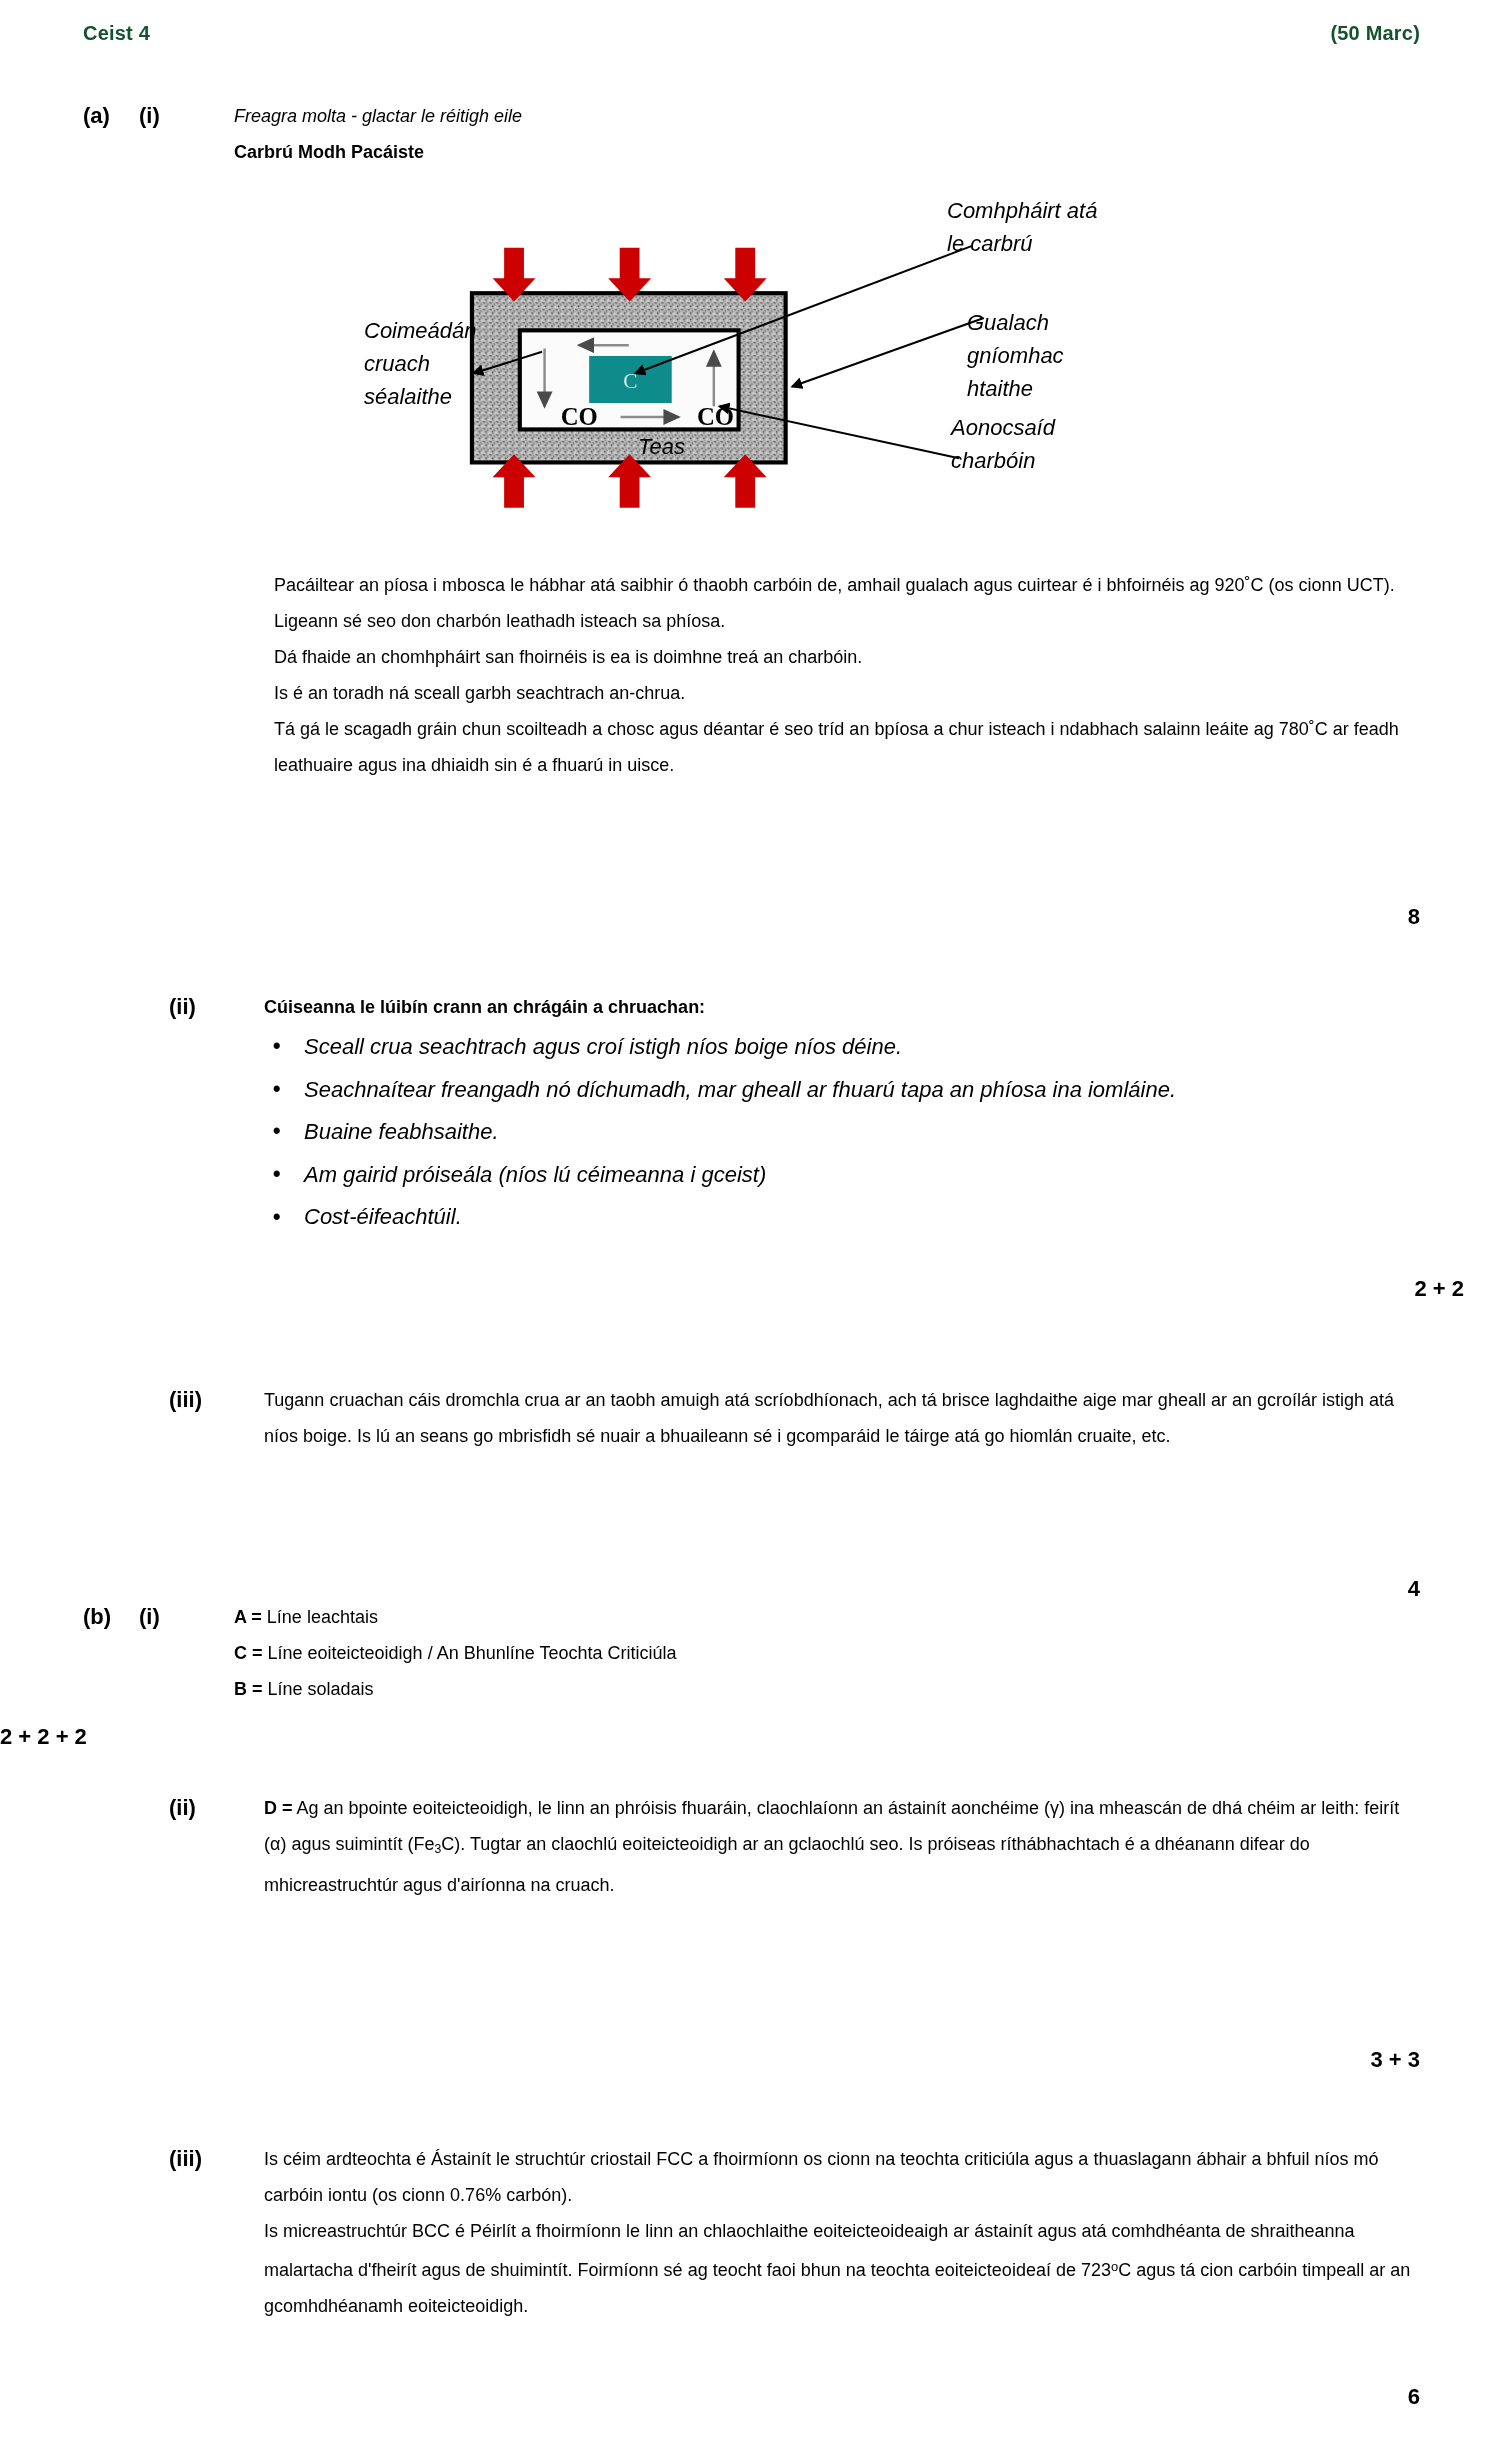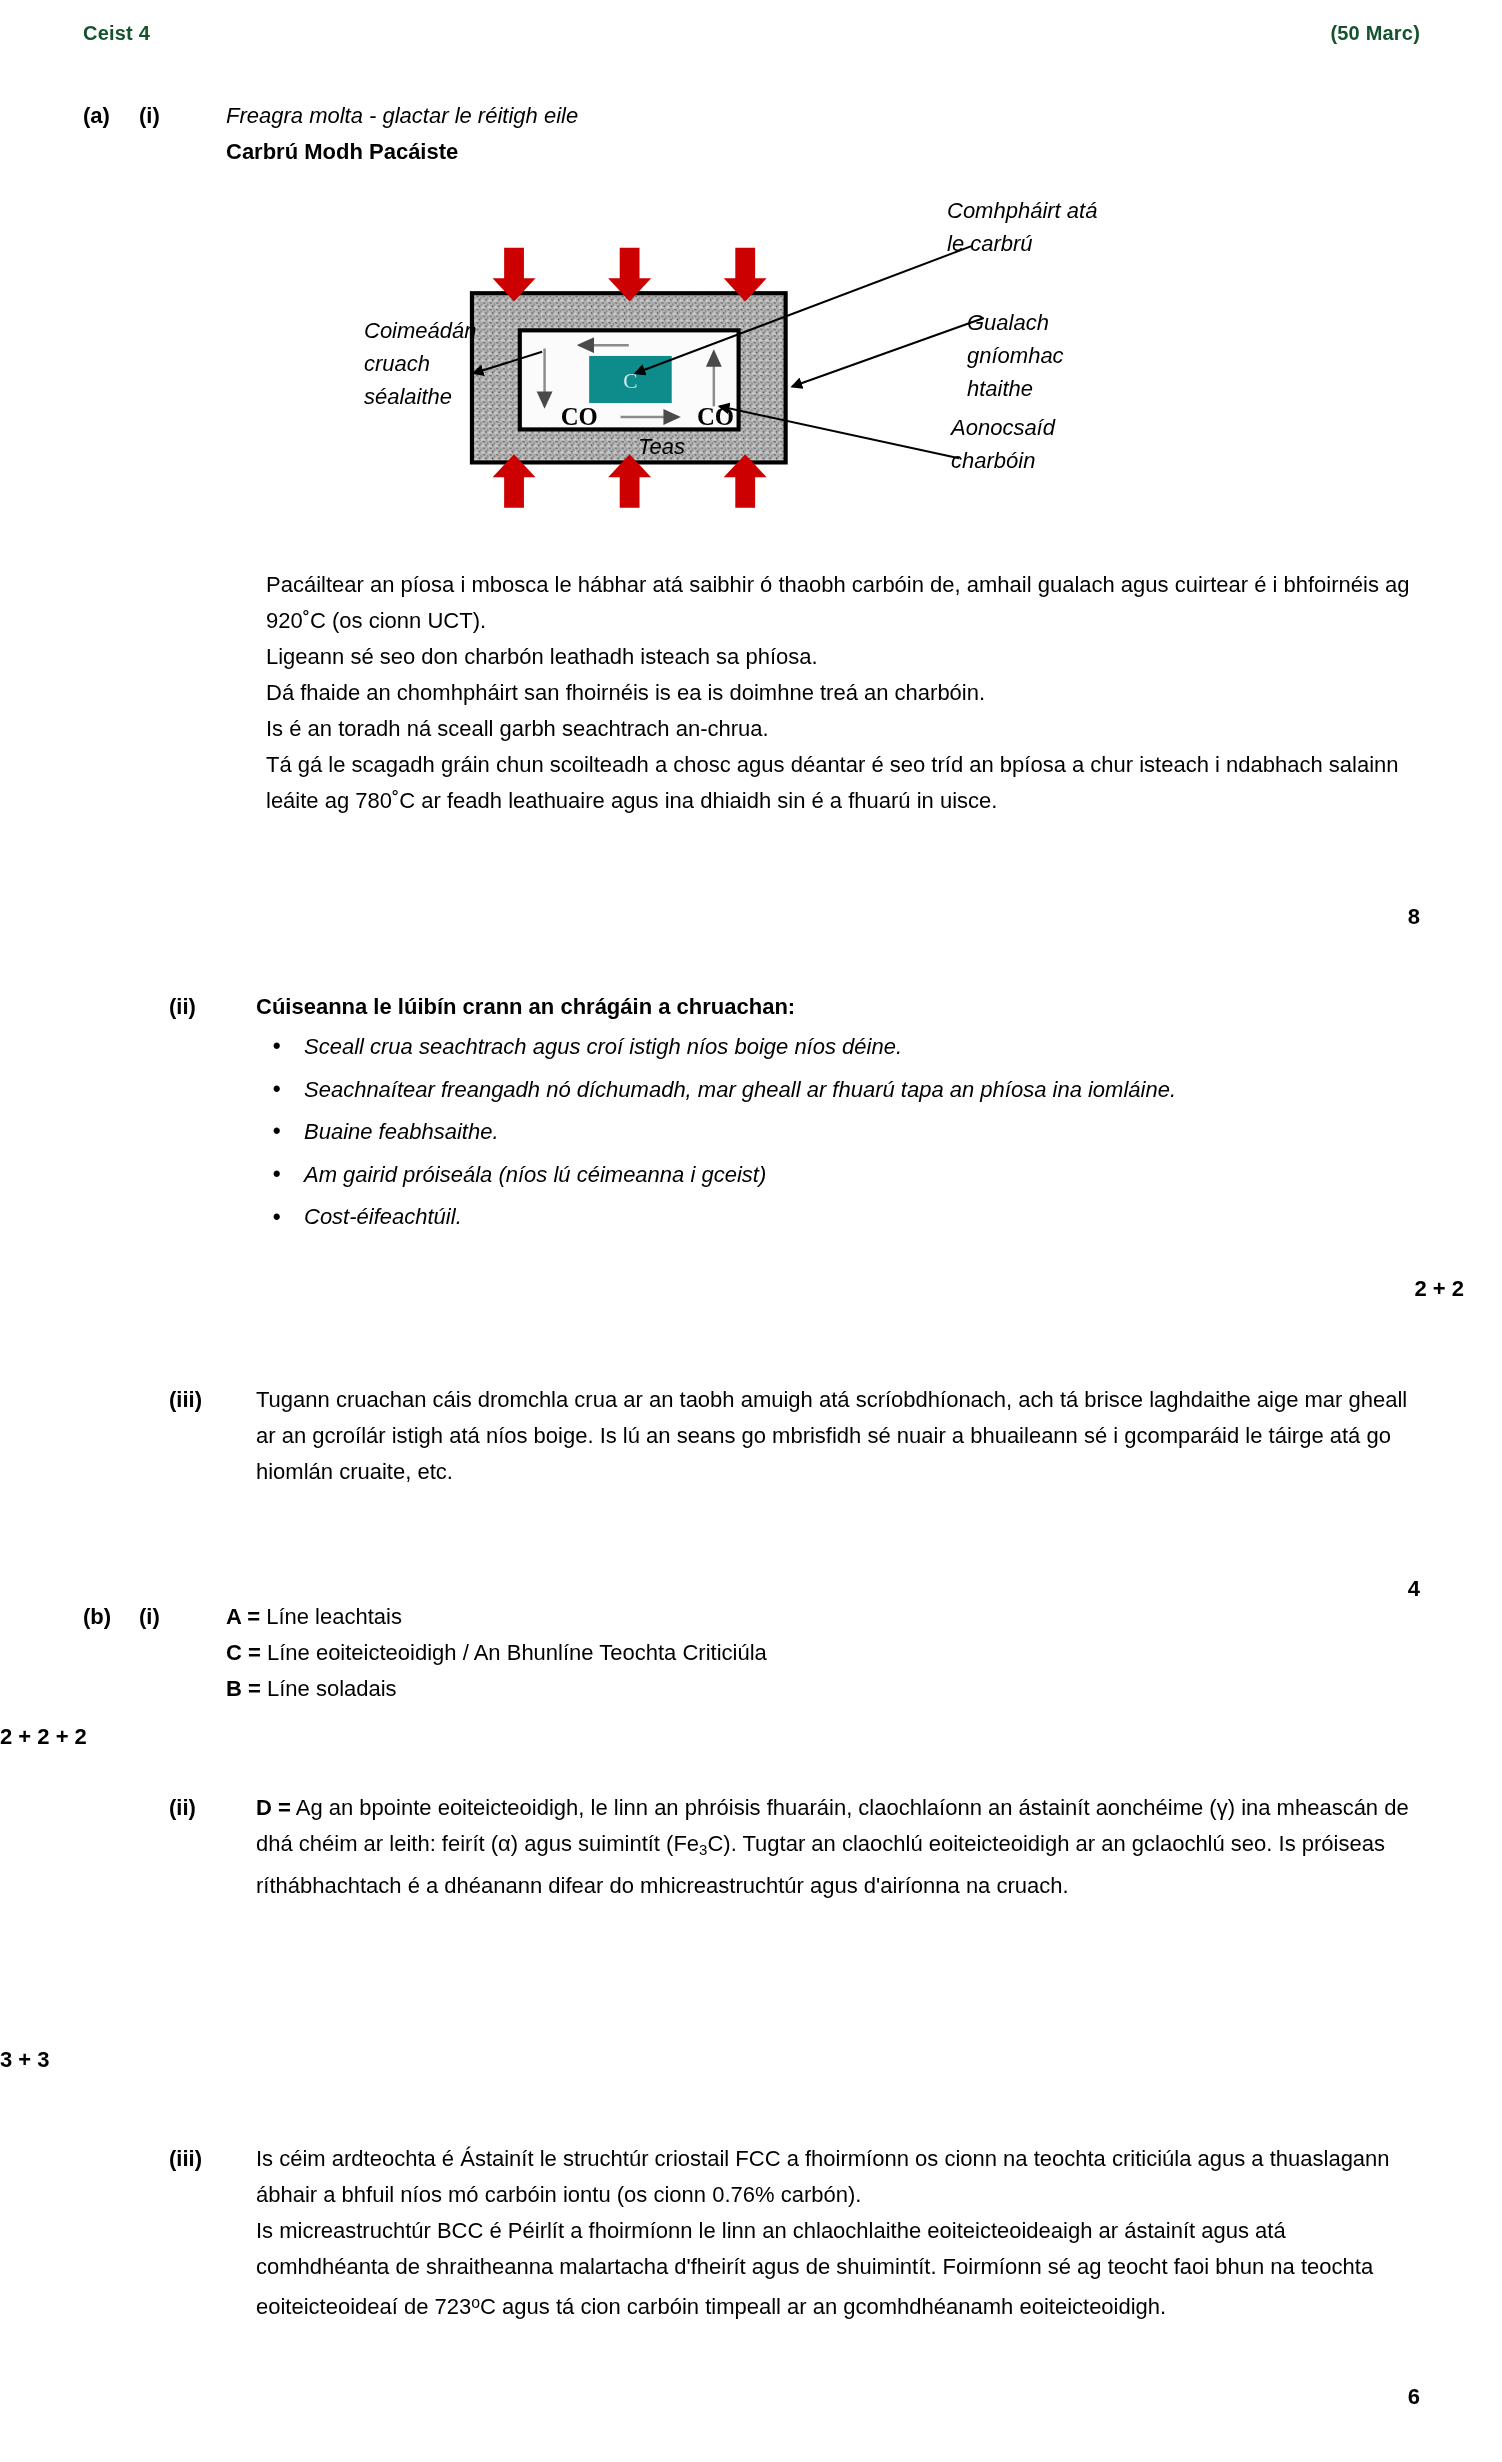--- a/index.html
+++ b/index.html
@@ -55,40 +55,41 @@
   }
   .col-r {
     width: 87px;
     flex: 0 0 87px;
     font-weight: bold;
     font-size: 22px;
     line-height: 36px;
   }
   .col-body {
     flex: 1 1 auto;
-    font-size: 22px;
+    font-size: 18px;
     line-height: 36px;
+    margin-left: 8px;
   }
   .ital { font-style: italic; }
   .bold { font-weight: bold; }
 
   
   .blk { position: absolute; }
 
   #block-a-i     { top: 98px;  left: 83px; right: 83px; }
   #block-a-i-tail{ top: 567px;  left: 266px; right: 83px; }
   #marks-a-i     { top: 903px; left: 0;     width: 1420px; text-align: right; }
   #block-a-ii    { top: 989px; left: 169px; right: 83px; }
   #marks-a-ii    { top: 1275px; left: 0;     width: 1420px; text-align: right; margin-left: 44px; }
   #block-a-iii   { top: 1382px; left: 169px; right: 83px; }
   #marks-a-iii   { top: 1575px; left: 0;     width: 1420px; text-align: right; }
   #block-b-i     { top: 1599px; left: 83px; right: 83px; }
   #marks-b-i     { top: 1723px; left: 0;     width: 1420px; }
   #block-b-ii    { top: 1790px; left: 169px; right: 83px; }
-  #marks-b-ii    { top: 2046px; left: 0;     width: 1420px; text-align: left; }
+  #marks-b-ii    { top: 2046px; left: 0;     width: 1420px; text-align: right; }
   #block-b-iii   { top: 2141px; left: 169px; right: 83px; }
   #marks-b-iii   { top: 2383px; left: 0;     width: 1420px; text-align: right; }
 
   .marks {
     font-weight: bold;
     font-size: 22px;
     line-height: 28px;
   }
 
   

